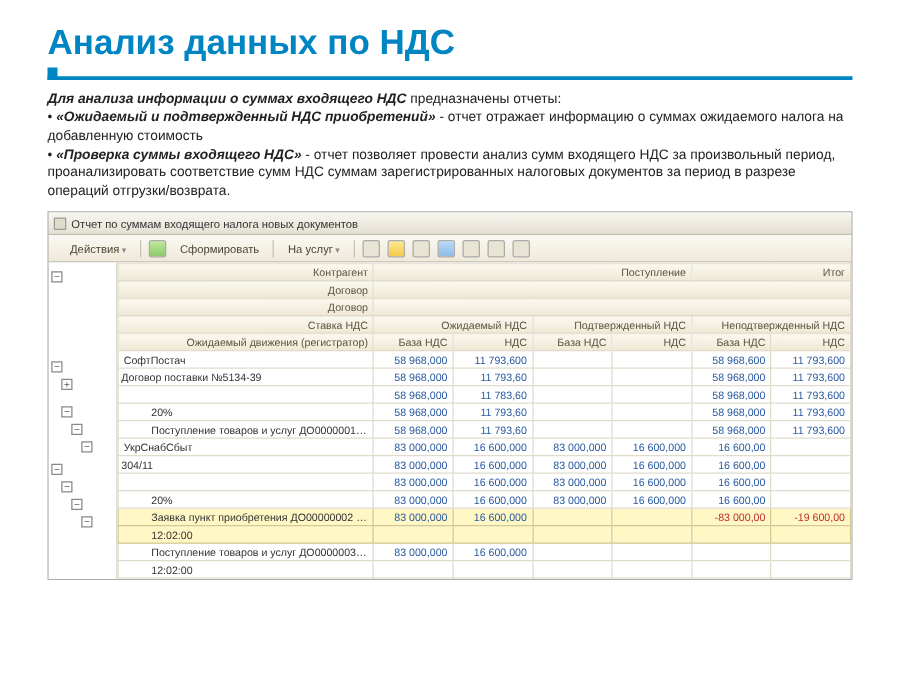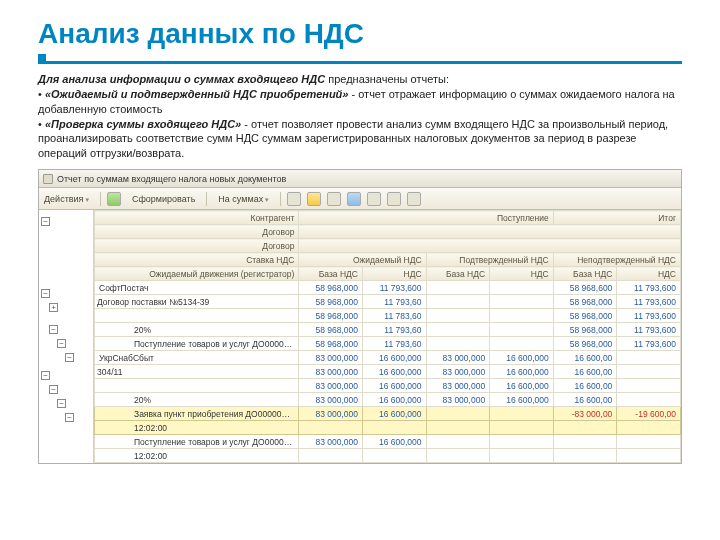--- a/index.html
+++ b/index.html
@@ -6,21 +6,21 @@
   body{width:720px;height:540px;background:#fff;font-family:Arial,sans-serif;overflow:hidden}
   .slide{padding:18px 38px 0 38px}
   h1{color:#0085c3;font-size:28px;font-weight:700;margin-bottom:4px}
   .underline{height:10px;border-left:8px solid #0085c3;border-bottom:3px solid #0085c3;margin-bottom:8px}
   .desc{font-size:11px;color:#222;line-height:1.35;margin-bottom:8px}
   .desc b{font-weight:700;font-style:italic}
   .app{border:1px solid #b0b0b0;background:#f5f3ee;font-size:9px;color:#333}
   .row{display:flex;align-items:center}
   .titlebar{background:linear-gradient(#f8f6f0,#e5e0d4);height:18px;border-bottom:1px solid #c0bcae;padding:0 4px;gap:4px}
   .win-ico{width:10px;height:10px;background:#e0dccc;border:1px solid #999;border-radius:1px}
-  .toolbar{background:linear-gradient(#fbf9f3,#efe9da);height:22px;border-bottom:1px solid #c0bcae;padding:0 0;gap:6px}
+  .toolbar{background:linear-gradient(#fbf9f3,#efe9da);height:22px;border-bottom:1px solid #c0bcae;padding:0 12px;gap:6px}
   .tbtn{padding:2px 5px;color:#4a4632;cursor:pointer}
   .tbtn.arrow::after{content:" ▾";font-size:7px;color:#888}
   .sep{width:1px;height:14px;background:#c8c2b0}
   .ico{width:14px;height:14px;background:#e8e4d4;border:1px solid #aaa;border-radius:2px}
   .ico.grn{background:linear-gradient(#bde89a,#8fc96a)}
   .ico.yel{background:linear-gradient(#ffe890,#f5c94a)}
   .ico.blu{background:linear-gradient(#bcd8f5,#8ebce8)}
   .body{display:flex;background:#fff}
   .tree{width:55px;border-right:1px solid #d5d0c0;padding:4px 2px;font-size:9px;color:#555}
   .tree .node{display:flex;align-items:center;gap:2px;height:14px}
@@ -30,21 +30,21 @@
   th,td{border:1px solid #e0dccc;padding:1.5px 4px;font-size:8.5px;white-space:nowrap;overflow:hidden;text-overflow:ellipsis;height:14px}
   th{background:linear-gradient(#fbf8ef,#efe8d5);color:#5a5440;font-weight:400;text-align:right}
   th.lh{text-align:right}
   td{background:#fff;color:#333}
   td.num{text-align:right;font-variant-numeric:tabular-nums}
   td.blu{color:#2a5aa0}
   td.red{color:#c03030}
   td.lbl{color:#333}
   tr.sel td{background:#fff8c5;border-color:#d0c890}
   .indent1{padding-left:2px}
-  .indent2{padding-left:39px}
+  .indent2{padding-left:26px}
   col.c1{width:180px}col.c2,col.c3,col.c4,col.c5,col.c6,col.c7{width:56px}
 </style>
 </head>
 <body>
 
 <div class="slide">
   <h1>Анализ данных по НДС</h1>
   <div class="underline"></div>
   <div class="desc">
     <b>Для анализа информации о суммах входящего НДС</b><span> предназначены отчеты:</span><br>
@@ -56,21 +56,21 @@
     <div class="row titlebar">
       <span class="win-ico"></span>
       <span>Отчет по суммам входящего налога новых документов</span>
     </div>
     <div class="row toolbar">
       <span class="tbtn arrow">Действия</span>
       <span class="sep"></span>
       <span class="ico grn"></span>
       <span class="tbtn">Сформировать</span>
       <span class="sep"></span>
-      <span class="tbtn arrow">На суммах</span>
+      <span class="tbtn arrow">На услуг</span>
       <span class="sep"></span>
       <span class="ico"></span>
       <span class="ico yel"></span>
       <span class="ico"></span>
       <span class="ico blu"></span>
       <span class="ico"></span>
       <span class="ico"></span>
       <span class="ico"></span>
     </div>
     <div class="body">

